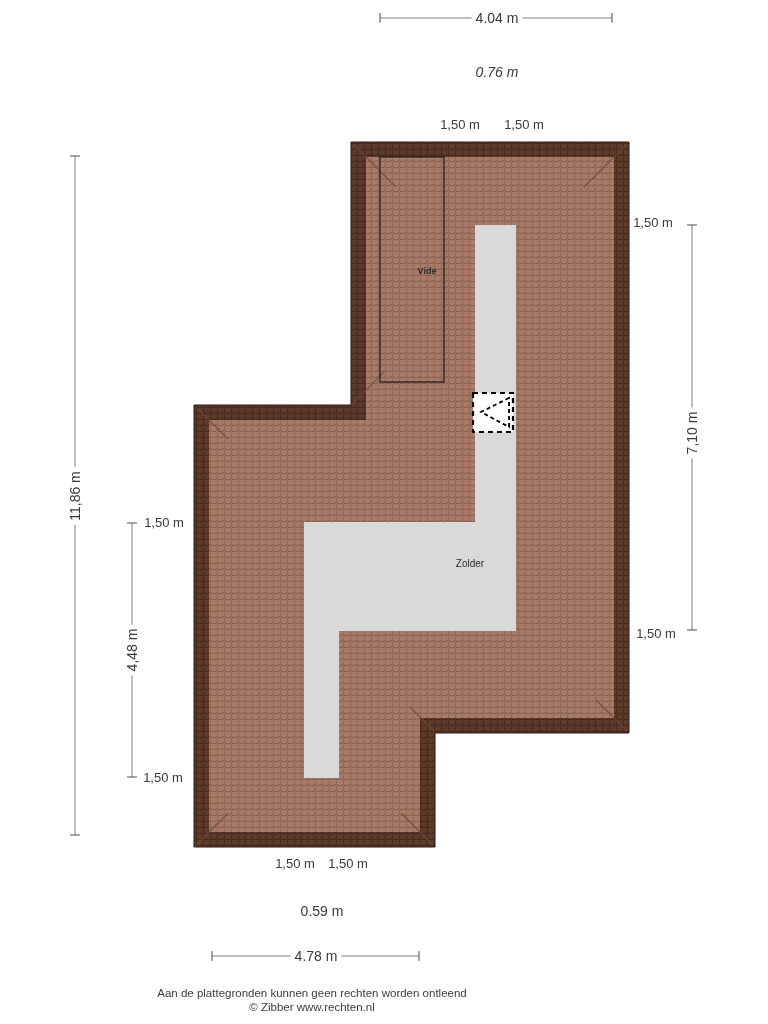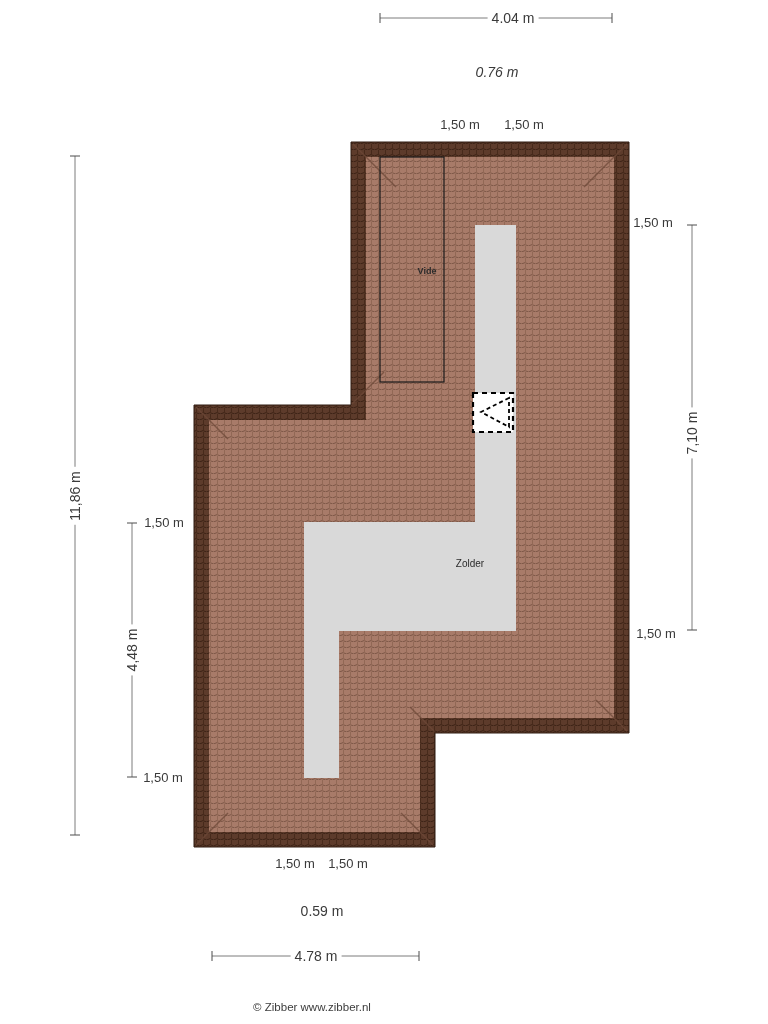--- a/index.html
+++ b/index.html
@@ -97,34 +97,35 @@
 
       <line x1="212" y1="956" x2="419" y2="956"></line>
       <line x1="212" y1="951" x2="212" y2="961" stroke="#4d4d4d"></line>
       <line x1="419" y1="951" x2="419" y2="961" stroke="#4d4d4d"></line>
     </g>
   </svg>
 
   <div class="lbl fs9" style="left:427px;top:271px;font-weight:bold;">Vide</div>
   <div class="lbl fs10" style="left:453px;top:564px;">Zolder</div>
 
-  <div class="lbl fs14 bgw" style="left:497px;top:18px;margin-left:16px;">4.04 m</div>
+  <div class="lbl fs14 bgw" style="left:497px;top:18px;">4.04 m</div>
   <div class="lbl fs14" style="left:497px;top:72px;font-style:italic;">0.76 m</div>
   <div class="lbl fs11" style="left:460px;top:124px;">1,50 m</div>
   <div class="lbl fs11" style="left:524px;top:124px;">1,50 m</div>
 
   <div class="lbl fs11" style="left:653px;top:222px;">1,50 m</div>
   <div class="lbl fs14 bgw rot" style="left:692px;top:433px;">7,10 m</div>
   <div class="lbl fs11" style="left:656px;top:633px;">1,50 m</div>
 
   <div class="lbl fs14 bgw rot" style="left:75px;top:496px;">11,86 m</div>
   <div class="lbl fs11" style="left:164px;top:522px;">1,50 m</div>
   <div class="lbl fs14 bgw rot" style="left:132px;top:650px;">4,48 m</div>
   <div class="lbl fs11" style="left:163px;top:777px;">1,50 m</div>
 
   <div class="lbl fs11" style="left:295px;top:863px;">1,50 m</div>
   <div class="lbl fs11" style="left:348px;top:863px;">1,50 m</div>
   <div class="lbl fs14" style="left:322px;top:911px;">0.59 m</div>
   <div class="lbl fs14 bgw" style="left:316px;top:956px;">4.78 m</div>
 
-  <div class="footer-line" style="left:312px;top:1001px;">© Zibber www.zibber.nl</div>
+  <div class="footer-line" style="left:312px;top:987px;">Aan de plattegronden kunnen geen rechten worden ontleend</div>
+  <div class="footer-line" style="left:312px;top:1001px;">© Zibber www.rechten.nl</div>
 
 </div>
 
 </body></html>

